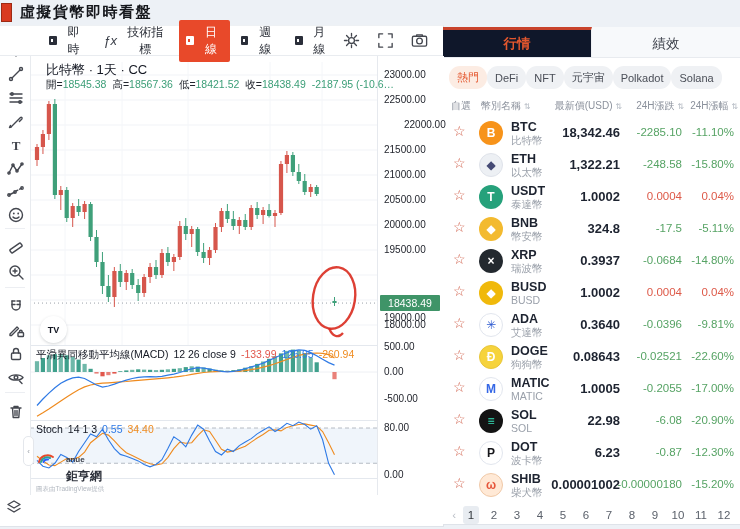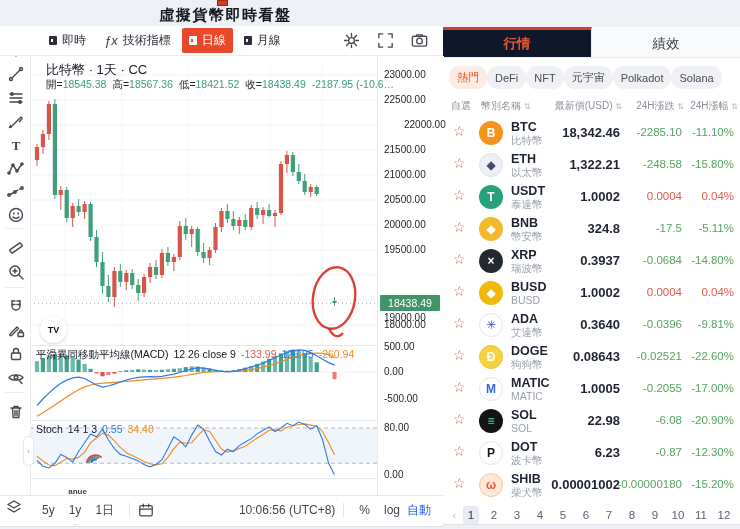--- a/index.html
+++ b/index.html
@@ -1,20 +1,20 @@
 <!DOCTYPE html>
 <html><head>
 <meta charset="utf-8">
 <style>
   html,body{margin:0;padding:0;background:#dfe5ec;}
   .app{position:relative;width:740px;height:529px;background:#edf1f6;overflow:hidden;
        font-family:"Liberation Sans","DejaVu Sans",sans-serif;-webkit-font-smoothing:antialiased;}
   .abs{position:absolute;}
   
-  .page-header{left:0;top:0;width:443px;height:25px;display:flex;align-items:center;flex-direction:column;}
+  .page-header{left:0;top:0;width:443px;height:25px;display:flex;align-items:center;}
   .title-accent{width:9px;height:17px;background:#d93a20;border:1px solid #9e2a14;margin-left:1px;}
   .page-title{margin-left:8px;font-size:15px;font-weight:bold;color:#15171c;letter-spacing:1.5px;}
   
   .chart-card{left:0;top:25px;width:443px;height:500px;background:#fff;border-right:1px solid #dfe3e9;border-top:1px solid #eef1f4;border-bottom:1px solid #dfe3e9;}
   .chart-toolbar{left:0;top:26px;width:443px;height:30px;border-bottom:1px solid #e9ecf0;display:flex;align-items:center;padding-left:42px;box-sizing:border-box;background:#fff;z-index:5;}
   .tb-btn{display:flex;align-items:center;gap:5px;font-size:12px;color:#2b2f38;background:none;border:none;padding:4px 7px;margin-right:4px;cursor:pointer;font-family:inherit;}
   .tb-btn .fx{font-style:italic;font-size:13px;color:#3c404a;}
   .tb-btn.active{background:#e8492a;color:#fff;border-radius:2px;}
   .candle-glyph{display:inline-block;width:8px;height:9px;background:#2a2e39;border-radius:1px;position:relative;}
   .candle-glyph::after{content:"";position:absolute;left:2px;top:3px;width:2px;height:3px;background:#fff;}
@@ -34,21 +34,21 @@
   #stoch-svg{left:30px;top:420px;}
   .symbol-row{left:46px;top:61px;font-size:13px;color:#131722;z-index:3;}
   .ohlc-row{left:46px;top:78px;font-size:10.5px;color:#22262e;z-index:3;display:flex;gap:6px;white-space:nowrap;}
   .ohlc-row .v{color:#3b9e77;}
   .pane-label{position:absolute;font-size:10.5px;color:#131722;z-index:3;display:flex;gap:5px;white-space:nowrap;}
   .v-red{color:#e1574c;}.v-blue{color:#2f7ae5;}.v-orange{color:#ef8b1f;}
   .axis-col{left:377px;top:56px;width:66px;height:439px;background:#fff;border-left:1px solid #e6e9ee;z-index:2;}
   .axis-label{position:absolute;left:6px;font-size:10px;color:#23262e;white-space:nowrap;}
   .price-badge{position:absolute;left:2px;width:60px;background:#3f9468;color:#fff;font-size:10.5px;text-align:center;padding:2px 0;border-radius:1px;z-index:4;}
   .wm{left:36px;top:448px;z-index:3;}
-  .wm-top{display:flex;align-items:flex-end;gap:16px;flex-direction:column;}
+  .wm-top{display:flex;align-items:flex-start;gap:10px;}
   .wm-anue{font-size:8px;font-weight:bold;color:#3c404a;line-height:8px;}
   .wm-zh{font-size:12px;font-weight:bold;color:#2e323c;line-height:12px;}
   .wm-credit{font-size:6.5px;color:#b2b8c0;margin-top:1px;}
   .tv-logo{left:40px;top:316px;width:27px;height:27px;border-radius:50%;background:#fff;box-shadow:0 1px 3px rgba(40,50,60,.2);display:flex;align-items:center;justify-content:center;font-size:9px;font-weight:bold;color:#131722;z-index:3;}
   .bottom-bar{left:0;top:495px;width:443px;height:29px;border-top:1px solid #e4e8ee;display:flex;align-items:center;font-size:12px;color:#434651;background:#fff;box-sizing:border-box;z-index:5;}
   .bb-item{margin:0 7px;cursor:pointer;}
   .bb-first{margin-left:42px;}
   .vdiv{width:1px;height:14px;background:#e0e3e8;margin:0 8px;}
   .bb-clock{margin-left:auto;}
   .bb-auto{color:#2962ff;margin-right:12px;}
@@ -95,20 +95,24 @@
       <span class="candle-glyph"></span>
       <span>即時</span>
     </button>
     <button class="tb-btn">
       <span class="fx">ƒx</span>
       <span>技術指標</span>
     </button>
     <button class="tb-btn active">
       <span class="candle-glyph"></span>
       <span>日線</span>
+    </button>
+    <button class="tb-btn">
+      <span class="candle-glyph"></span>
+      <span>週線</span>
     </button>
     <button class="tb-btn">
       <span class="candle-glyph"></span>
       <span>月線</span>
     </button>
     <span class="tb-right">
       <svg class="ic" width="19" height="19" viewBox="0 0 20 20">
           <circle cx="10" cy="10" r="3.1"></circle>
           <path d="M10 2.6v2.8M10 14.6v2.8M2.6 10h2.8M14.6 10h2.8M4.8 4.8l2 2M13.2 13.2l2 2M15.2 4.8l-2 2M6.8 13.2l-2 2"></path>
         </svg>
@@ -478,35 +482,20 @@
       <svg width="20" height="16" viewBox="0 0 20 16" fill="none" stroke-linecap="round">
         <path d="M3 14a9 9 0 0 1 14-5" stroke="#e8492a" stroke-width="2"></path>
         <path d="M5 14a6.5 6.5 0 0 1 9-4" stroke="#2aa198" stroke-width="2"></path>
         <path d="M7.5 14a4 4 0 0 1 4.5-2.5" stroke="#2962ff" stroke-width="2"></path>
       </svg>
       <span><span class="wm-anue">anue</span><br><span class="wm-zh">鉅亨網</span></span>
     </div>
     <div class="wm-credit">圖表由TradingView提供</div>
   </div>
 
-  <div class="abs bottom-bar">
-    <span class="bb-item bb-first">5y</span>
-    <span class="bb-item">1y</span>
-    <span class="bb-item">1日</span>
-    <span class="vdiv"></span>
-    <svg class="ic" width="16" height="16" viewBox="0 0 18 18">
-        <rect x="2" y="4" width="14" height="11.5" rx="1.5"></rect>
-        <path d="M2 8h14M6 2.5v3M12 2.5v3"></path>
-      </svg>
-    <span class="bb-clock">10:06:56 (UTC+8)</span>
-    <span class="vdiv"></span>
-    <span class="bb-item">%</span>
-    <span class="bb-item">log</span>
-    <span class="bb-auto">自動</span>
-  </div>
 
   <div class="abs market-card">
     <div class="tabs" id="tabs">
         <div class="tab active">行情</div>
         <div class="tab">績效</div>
       </div>
     <div class="pills" id="pills">
         <button class="pill active">熱門</button>
         <button class="pill">DeFi</button>
         <button class="pill">NFT</button>

